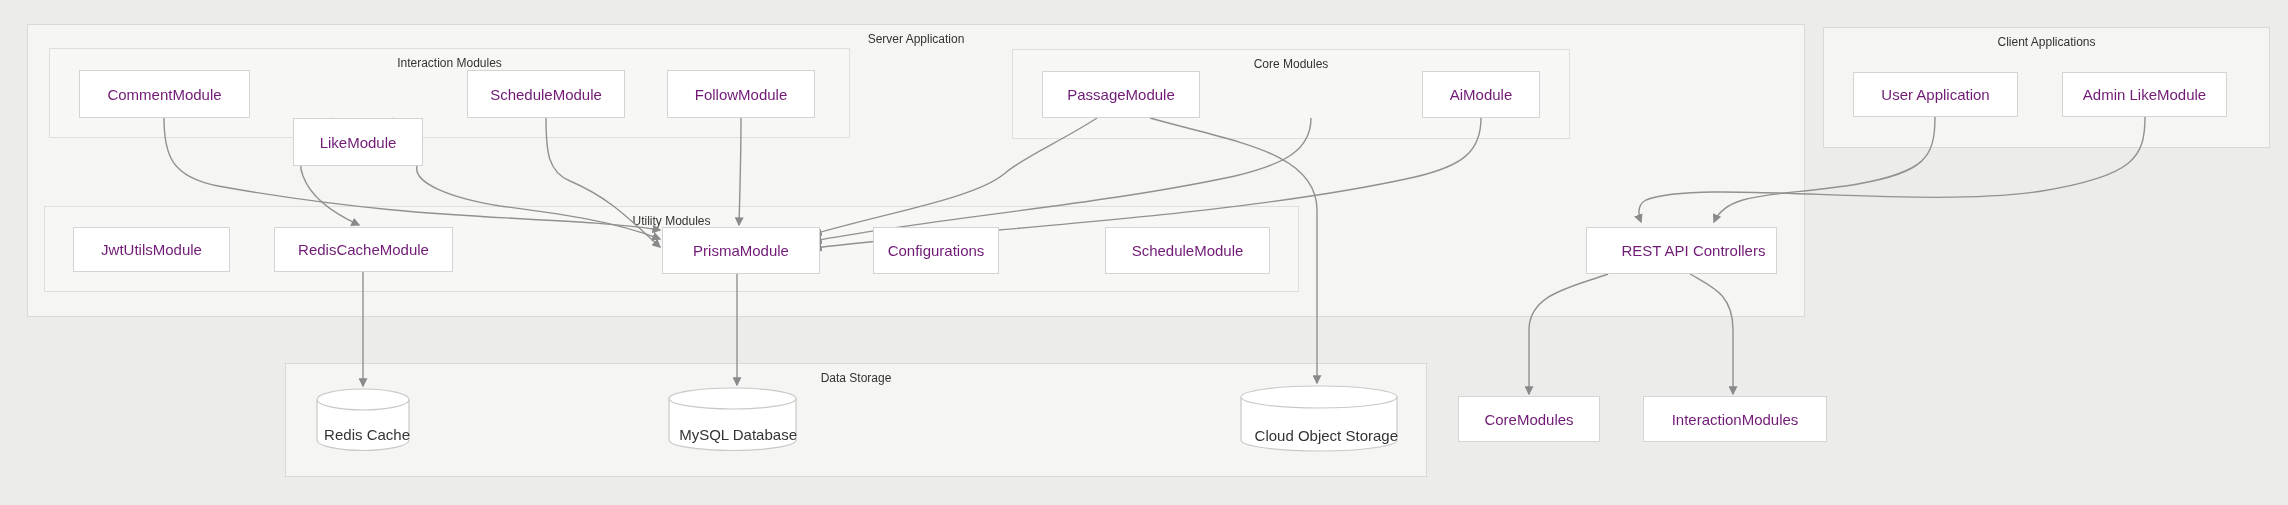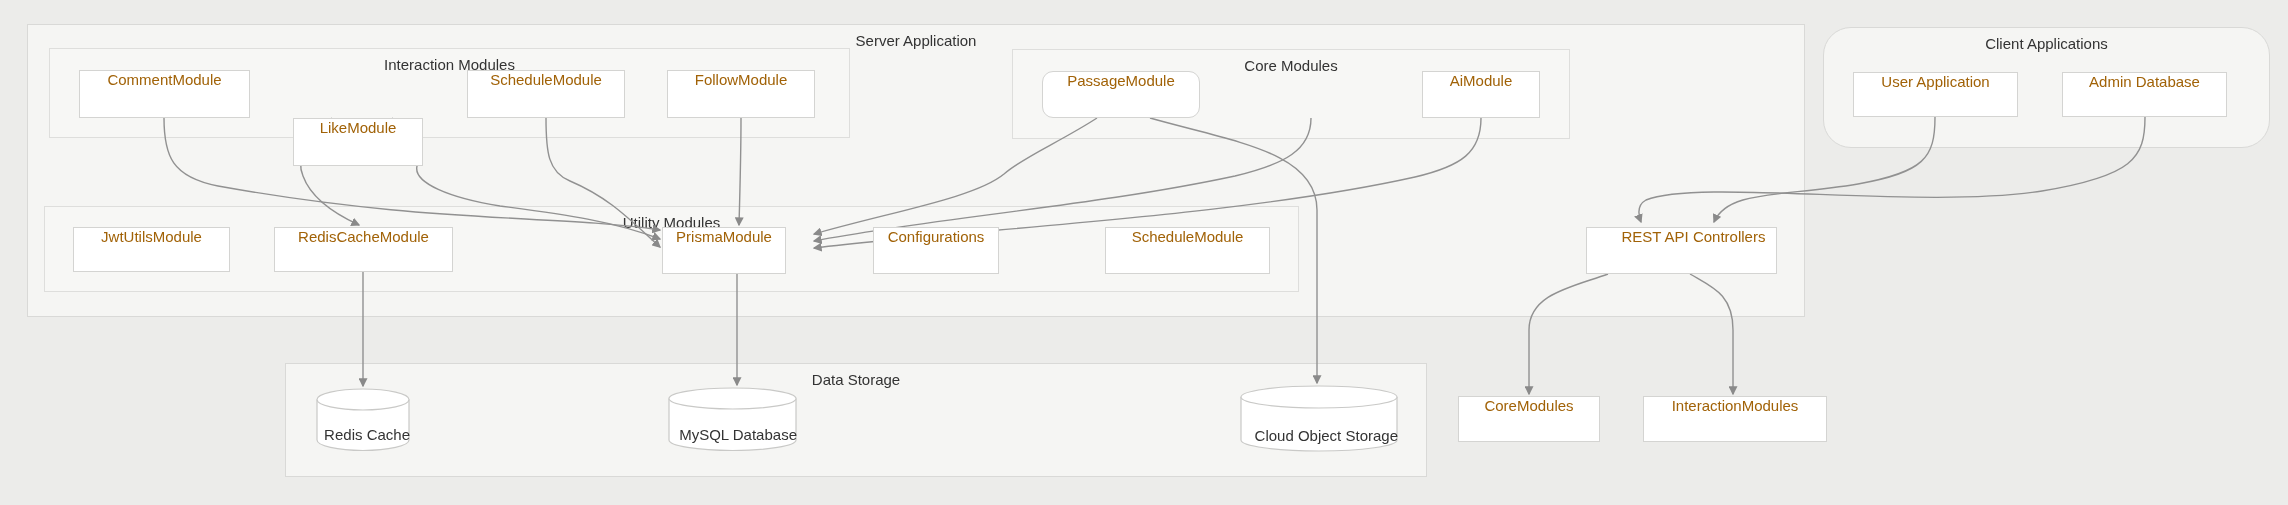--- a/index.html
+++ b/index.html
@@ -1,41 +1,41 @@
 <!DOCTYPE html>
 <html><head>
 <meta charset="utf-8">
 <style>
   html,body{margin:0;padding:0;}
   body{background:#ececea;font-family:"Liberation Sans","DejaVu Sans",sans-serif;}
   #canvas{position:relative;width:2288px;height:505px;background:#ececea;overflow:hidden;}
   .group{position:absolute;background:#f5f5f3;border:1px solid #d9d9d7;box-sizing:border-box;}
   .group.inner{background:#f7f7f5;border-color:#dededc;}
   .group-label{position:absolute;top:7px;left:0;width:100%;text-align:center;
-               font-size:15px;color:#333;white-space:nowrap;pointer-events:none;}
+               font-size:12px;color:#333;white-space:nowrap;pointer-events:none;}
   .node{position:absolute;background:#ffffff;border:1px solid #d4d4d2;box-sizing:border-box;
-        display:flex;justify-content:center;
-        font-size:15px;color:#a16207;white-space:nowrap;z-index:3;}
+        display:flex;align-items:center;justify-content:center;
+        font-size:15px;color:#701a75;white-space:nowrap;z-index:3;}
   .cyl{position:absolute;z-index:3;}
   .cyl svg{position:absolute;left:0;top:0;}
   .cyl .cyl-label{position:absolute;left:0;bottom:9px;width:100%;text-align:right;
                   font-size:15px;color:#333;white-space:nowrap;}
   #edges{position:absolute;left:0;top:0;z-index:2;pointer-events:none;}
   #edges path.edge{fill:none;stroke:#919191;stroke-width:1.4;}
 </style>
 </head>
 <body>
 
 <div id="canvas">
 
   <div class="group" style="left:27px;top:24px;width:1778px;height:293px;">
     <span class="group-label">Server Application</span>
   </div>
 
-  <div class="group" style="left:1823px;top:27px;width:447px;height:121px;border-radius:28px;">
+  <div class="group" style="left:1823px;top:27px;width:447px;height:121px;">
     <span class="group-label">Client Applications</span>
   </div>
 
   <div class="group inner" style="left:49px;top:48px;width:801px;height:90px;">
     <span class="group-label">Interaction Modules</span>
   </div>
 
   <div class="group inner" style="left:1012px;top:49px;width:558px;height:90px;">
     <span class="group-label">Core Modules</span>
   </div>
@@ -77,52 +77,52 @@
   <div class="node" style="left:293px;top:70px;width:130px;height:48px;margin-top:48px;">
       <span>LikeModule</span>
     </div>
   <div class="node" style="left:467px;top:70px;width:158px;height:48px;">
       <span>ScheduleModule</span>
     </div>
   <div class="node" style="left:667px;top:70px;width:148px;height:48px;">
       <span>FollowModule</span>
     </div>
 
-  <div class="node" style="left:1042px;top:71px;width:158px;height:47px;border-radius:11px;">
+  <div class="node" style="left:1042px;top:71px;width:158px;height:47px;">
       <span>PassageModule</span>
     </div>
   <div class="node" style="left:1422px;top:71px;width:118px;height:47px;">
       <span>AiModule</span>
     </div>
 
   <div class="node" style="left:73px;top:227px;width:157px;height:45px;">
       <span>JwtUtilsModule</span>
     </div>
   <div class="node" style="left:274px;top:227px;width:179px;height:45px;">
       <span>RedisCacheModule</span>
     </div>
-  <div class="node" style="left:662px;top:227px;width:124px;height:47px;">
+  <div class="node" style="left:662px;top:227px;width:158px;height:47px;">
       <span>PrismaModule</span>
     </div>
   <div class="node" style="left:873px;top:227px;width:126px;height:47px;">
       <span>Configurations</span>
     </div>
   <div class="node" style="left:1105px;top:227px;width:165px;height:47px;">
       <span>ScheduleModule</span>
     </div>
 
   <div class="node" style="left:1586px;top:227px;width:191px;height:47px;padding-left:24px;">
       <span>REST API Controllers</span>
     </div>
 
   <div class="node" style="left:1853px;top:72px;width:165px;height:45px;">
       <span>User Application</span>
     </div>
   <div class="node" style="left:2062px;top:72px;width:165px;height:45px;">
-      <span>Admin Database</span>
+      <span>Admin LikeModule</span>
     </div>
 
   <div class="node" style="left:1458px;top:396px;width:142px;height:46px;">
       <span>CoreModules</span>
     </div>
   <div class="node" style="left:1643px;top:396px;width:184px;height:46px;">
       <span>InteractionModules</span>
     </div>
 
   <div class="cyl" style="left:316px;top:388px;width:94px;height:64px;">

